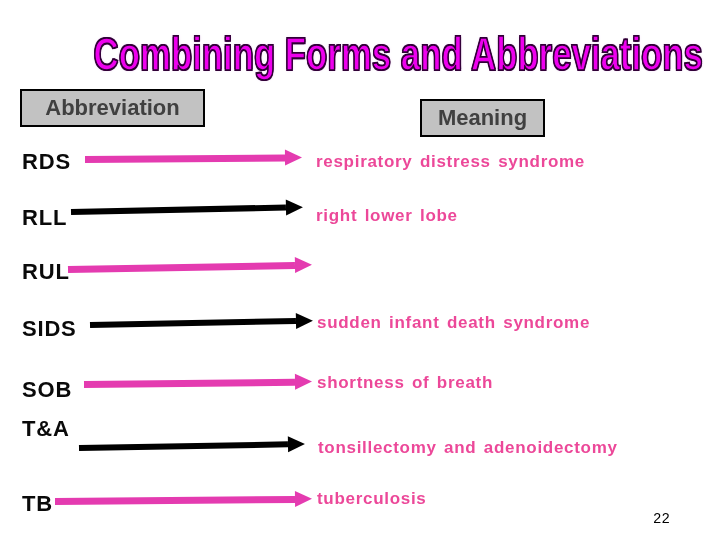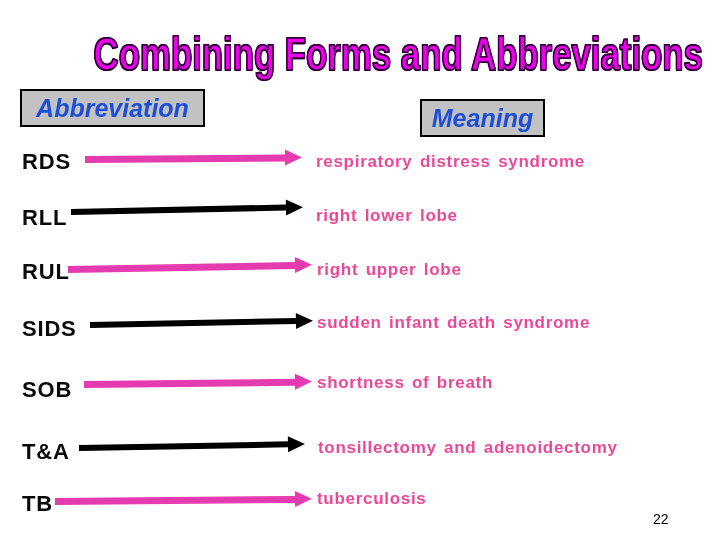--- a/index.html
+++ b/index.html
@@ -39,24 +39,23 @@
     white-space: nowrap;
   }
   .header-box {
     position: absolute;
     background: #c2c2c2;
     border: 2px solid #000000;
     display: flex;
     align-items: center;
     justify-content: center;
     font-weight: bold;
-    font-size: 25px;
-    color: #1d4ed8;
+    font-size: 22px;
+    color: #404040;
     box-sizing: border-box;
-    font-style: italic;
   }
   .hdr-abbr    { left: 20px;  top: 69px; width: 185px; height: 38px; }
   .hdr-meaning { left: 420px; top: 79px; width: 125px; height: 38px; justify-content: center; }
 
   .abbr {
     position: absolute;
     font-weight: bold;
     font-size: 22px;
     letter-spacing: 0.8px;
     color: #0a0a0a;
@@ -89,28 +88,28 @@
   .arrow[data-color="pink"]  .head  { border-left-color: #e43bb0; }
   .arrow[data-color="black"] .shaft { background: #000000; height: 6px; }
   .arrow[data-color="black"] .head  { border-left-color: #000000; }
 
   
   .a1 { left: 22px; top: 129px; } .ar1 { left: 85px; top: 131px; width: 217px; transform: rotate(-0.4deg); } .m1 { left: 316px; top: 132px; }
   .a2 { left: 22px; top: 185px; } .ar2 { left: 71px; top: 184px; width: 232px; transform: rotate(-1.2deg); } .m2 { left: 316px; top: 186px; }
   .a3 { left: 22px; top: 239px; } .ar3 { left: 68px; top: 241px; width: 244px; transform: rotate(-1deg); }   .m3 { left: 317px; top: 240px; }
   .a4 { left: 22px; top: 296px; } .ar4 { left: 90px; top: 297px; width: 223px; transform: rotate(-1.1deg); } .m4 { left: 317px; top: 293px; }
   .a5 { left: 22px; top: 357px; } .ar5 { left: 84px; top: 356px; width: 228px; transform: rotate(-0.6deg); } .m5 { left: 317px; top: 353px; }
-  .a6 { left: 22px; top: 419px; } .ar6 { left: 79px; top: 420px; width: 226px; transform: rotate(-1deg); }   .m6 { left: 318px; top: 418px; }
+  .a6 { left: 22px; top: 396px; } .ar6 { left: 79px; top: 420px; width: 226px; transform: rotate(-1deg); }   .m6 { left: 318px; top: 418px; }
   .a7 { left: 22px; top: 471px; } .ar7 { left: 55px; top: 473px; width: 257px; transform: rotate(-0.5deg); } .m7 { left: 317px; top: 469px; }
 
   .page-num {
     position: absolute;
     left: 653px;
     top: 491px;
-    font-family: Liberation Sans, sans-serif;
+    font-family: Liberation Mono, monospace;
     font-size: 14px;
     color: #000000;
   }
 </style>
 </head>
 <body>
 
 <div class="slide">
 
   <h1 class="title">Combining Forms and Abbreviations</h1>
@@ -134,21 +133,20 @@
     <div class="shaft"></div>
     <div class="head"></div>
   </div>
   <span class="meaning m2">right lower lobe</span>
 
   <span class="abbr a3">RUL</span>
   <div class="arrow ar3" data-color="pink">
     <div class="shaft"></div>
     <div class="head"></div>
   </div>
-  <span class="meaning m3">right upper lobe</span>
 
   <span class="abbr a4">SIDS</span>
   <div class="arrow ar4" data-color="black">
     <div class="shaft"></div>
     <div class="head"></div>
   </div>
   <span class="meaning m4">sudden infant death syndrome</span>
 
   <span class="abbr a5">SOB</span>
   <div class="arrow ar5" data-color="pink">

